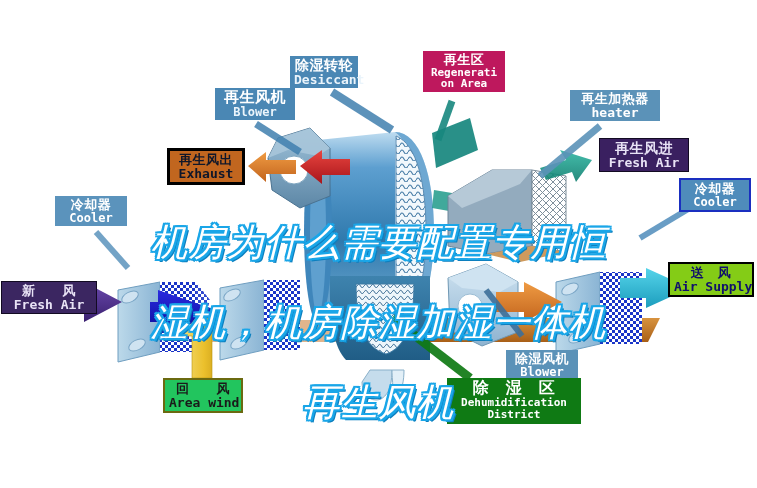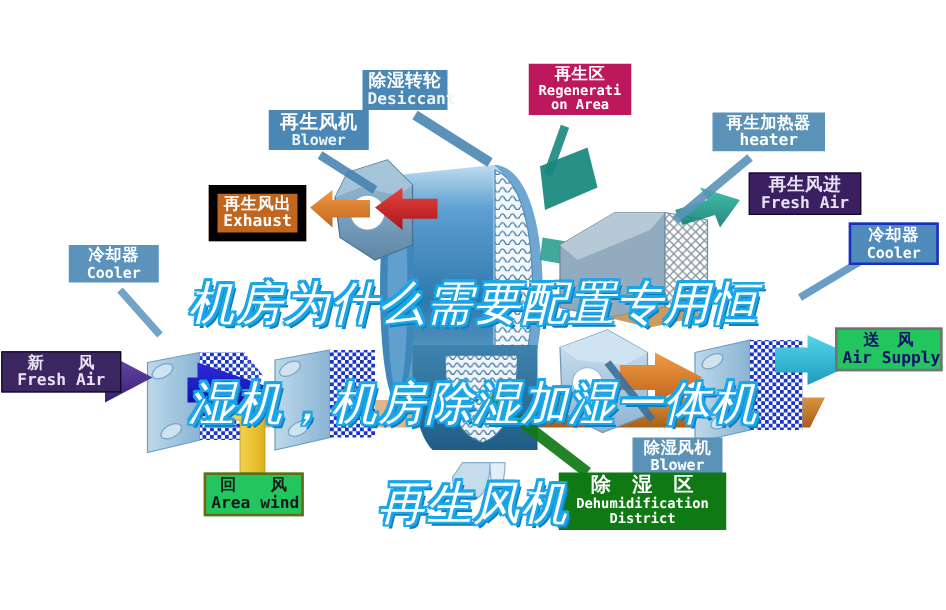--- a/index.html
+++ b/index.html
@@ -33,24 +33,24 @@
     font-family:"DejaVu Sans Mono","Liberation Mono",monospace;
     font-weight:700;
     letter-spacing:0px;
   }
 
   
   .lb-steel{background:#4a87b4;color:#ffffff;}
   .lb-steel .en{color:#eaf4fb;}
   .lb-steel2{background:#5b92b8;color:#ffffff;}
   .lb-teal{background:#be185d;color:#ffffff;}
-  .lb-orange{background:#c1661f;color:#ffffff;border:7px solid #000000;}
+  .lb-orange{background:#c1661f;color:#0f172a;border:3px solid #000000;}
   .lb-purple{background:#3a2060;color:#e8e2f5;border:1px solid #120a22;}
   .lb-purple2{background:#3b2661;color:#e8e2f5;border:1px solid #120a22;}
-  .lb-cyan{background:#22c55e;color:#10106b;border:2px solid #737373;}
+  .lb-cyan{background:#84cc16;color:#10106b;border:2px solid #000000;}
   .lb-yellow{background:#22c55e;color:#1a1a1a;border:2px solid #6b6a10;}
   .lb-green{background:#0f7a14;color:#ffffff;}
   .lb-coolerblue{background:#4f8cbb;color:#ffffff;border:2px solid #1a2fc0;}
   .lb-coolerplain{background:#5b93bc;color:#ffffff;}
 
   
   #headline{
     position:absolute;
     left:0; top:183px; width:757px;
     z-index:60;

